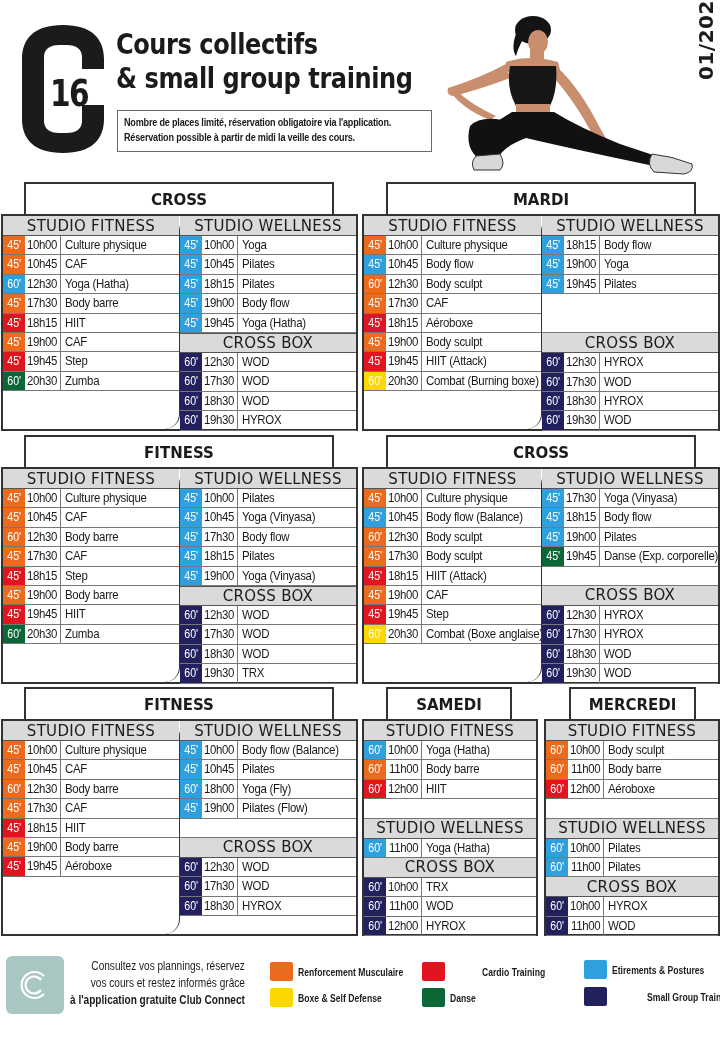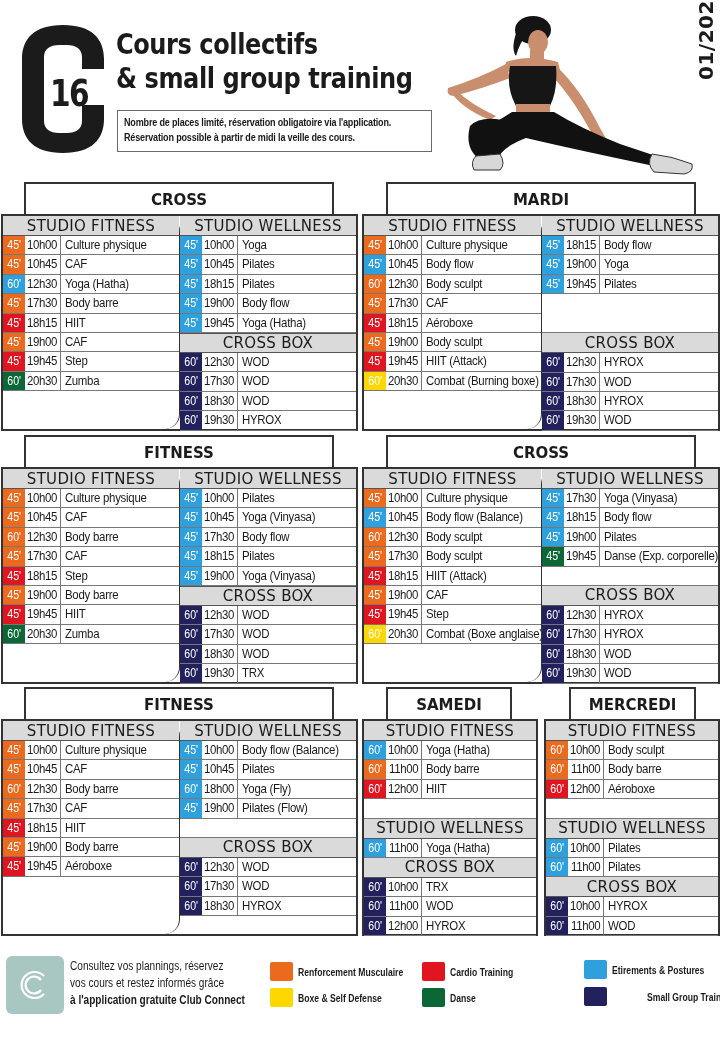--- a/index.html
+++ b/index.html
@@ -24,21 +24,21 @@
   .row { height: 19.4px; display: flex; border-bottom: 1px solid #777; font-size: 13px; line-height: 18.4px; white-space: nowrap; }
   .row .dur { width: 22px; color: #fff; text-align: center; font-size: 12.5px; flex: none; }
   .row .time { width: 36px; border-right: 1px solid #777; text-align: center; flex: none; letter-spacing: -0.4px; }
   .row .name { padding-left: 4px; flex: 1; overflow: hidden; letter-spacing: -0.3px; }
   .txt { display: inline-block; transform: scaleX(0.88); transform-origin: left center; }
   .time .txt { transform-origin: center center; }
   .dur .txt { transform-origin: center center; transform: scaleX(0.85); }
 
   
   .app-icon { position: absolute; left: 6px; top: 956px; width: 58px; height: 58px; border-radius: 6px; background: #a9c7c2; display: flex; align-items: center; justify-content: center; }
-  .app-text { position: absolute; left: 70px; top: 958px; font-size: 12px; line-height: 17px; color: #1b1b1b; }
+  .app-text { position: absolute; left: 70px; top: 958px; font-size: 12px; line-height: 17px; color: #1b1b1b; text-align: right; }
   .app-text div { transform: scaleX(0.84); transform-origin: left center; white-space: nowrap; }
   .app-text .bold { font-weight: bold; }
   .legend-item { position: absolute; display: flex; align-items: center; font-size: 10.5px; font-weight: bold; color: #1b1b1b; white-space: nowrap; }
   .legend-item .sw { width: 23px; height: 19px; border-radius: 2px; margin-right: 5px; flex: none; }
   .legend-item .lbl { display: inline-block; transform: scaleX(0.82); transform-origin: left center; }
 </style>
 </head>
 <body>
 
 <div class="logo">
@@ -684,21 +684,21 @@
 </div>
 
 <div class="legend-item" style="left:270px;top:962px;text-align:center;">
   <span class="sw" style="background: rgb(236, 106, 30);"></span>
   <span class="lbl">Renforcement Musculaire</span>
 </div>
 <div class="legend-item" style="left:270px;top:988px;">
   <span class="sw" style="background: rgb(253, 216, 0);"></span>
   <span class="lbl">Boxe &amp; Self Defense</span>
 </div>
-<div class="legend-item" style="left:422px;top:962px;">
+<div class="legend-item" style="left:422px;top:962px;gap:32px;">
   <span class="sw" style="background: rgb(224, 21, 31);"></span>
   <span class="lbl">Cardio Training</span>
 </div>
 <div class="legend-item" style="left:422px;top:988px;">
   <span class="sw" style="background: rgb(11, 104, 54);"></span>
   <span class="lbl">Danse</span>
 </div>
 <div class="legend-item" style="left:584px;top:960px;">
   <span class="sw" style="background: rgb(46, 160, 222);"></span>
   <span class="lbl">Etirements &amp; Postures</span>

